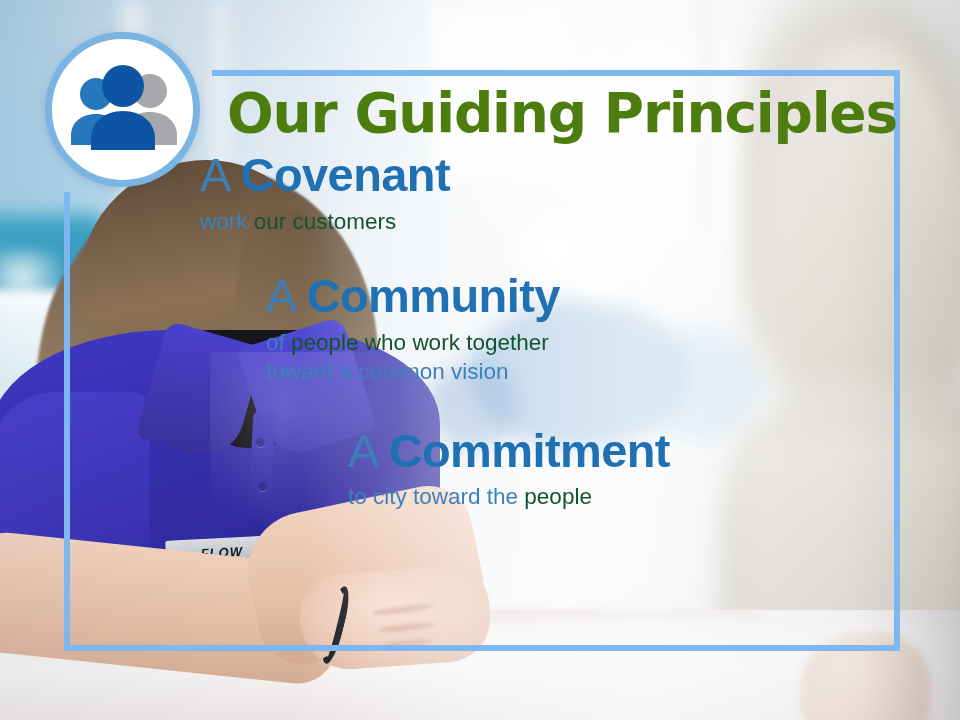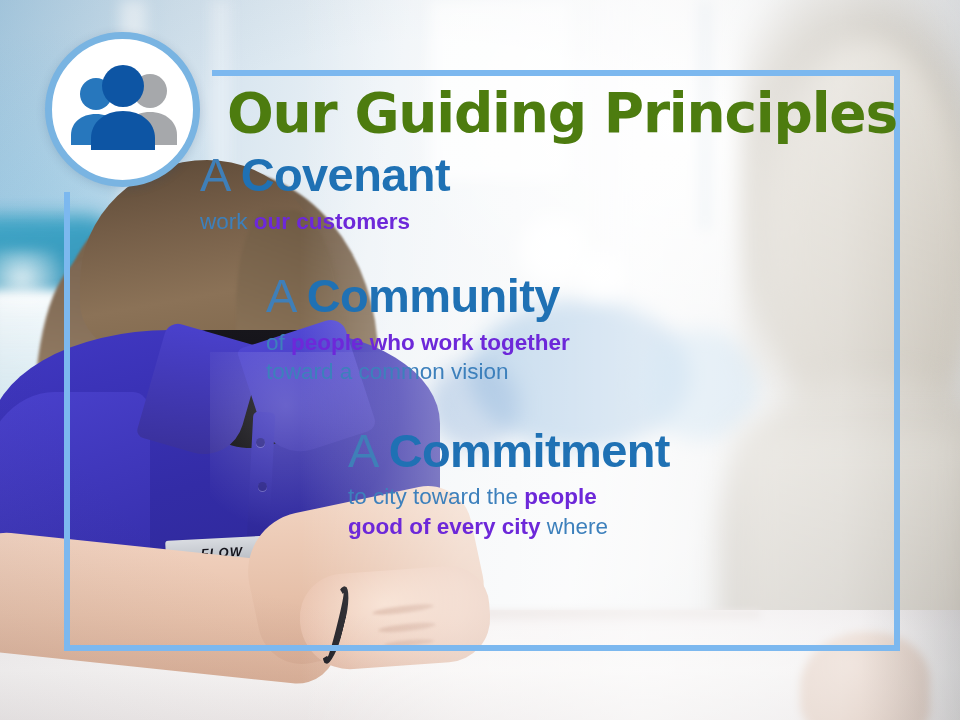--- a/index.html
+++ b/index.html
@@ -328,21 +328,21 @@
   .p-head{
     font-size:47px; line-height:1.04; color:#2d77bb;
     letter-spacing:-.6px; white-space:nowrap;
   }
   .p-head .art{ font-weight:400; color:#3f7fb8; }
   .p-head .word{ font-weight:bold; color:#1f71b4; }
   .p-sub{
     font-size:22.5px; line-height:1.3; color:#3d80bc;
     margin-top:7px; font-weight:400;
   }
-  .p-sub b{ font-weight:bold; color:#6d28d9; }
+  .p-sub b{ font-weight:normal; color:#14532d; }
 
   .pr1{ margin-top:10px;  padding-right:22px; }
   .pr2{ margin-top:36px;  padding-left:66px; }
   .pr3{ margin-top:40px;  padding-left:148px; }
   .pr3 .p-sub{ line-height:1.32; }
 </style>
 </head>
 <body>
 
 <div class="stage">
@@ -476,18 +476,17 @@
       </div>
     </div>
 
     <div class="principle pr3">
       <div class="p-head">
         <span class="art">A</span>
         <span class="word">Commitment</span>
       </div>
       <div class="p-sub">
         <div><span>to city toward the </span><b>people</b></div>
-        <div><b>good of every city</b><span> where</span></div>
       </div>
     </div>
 
   </div>
 </div>
 
 </body></html>

